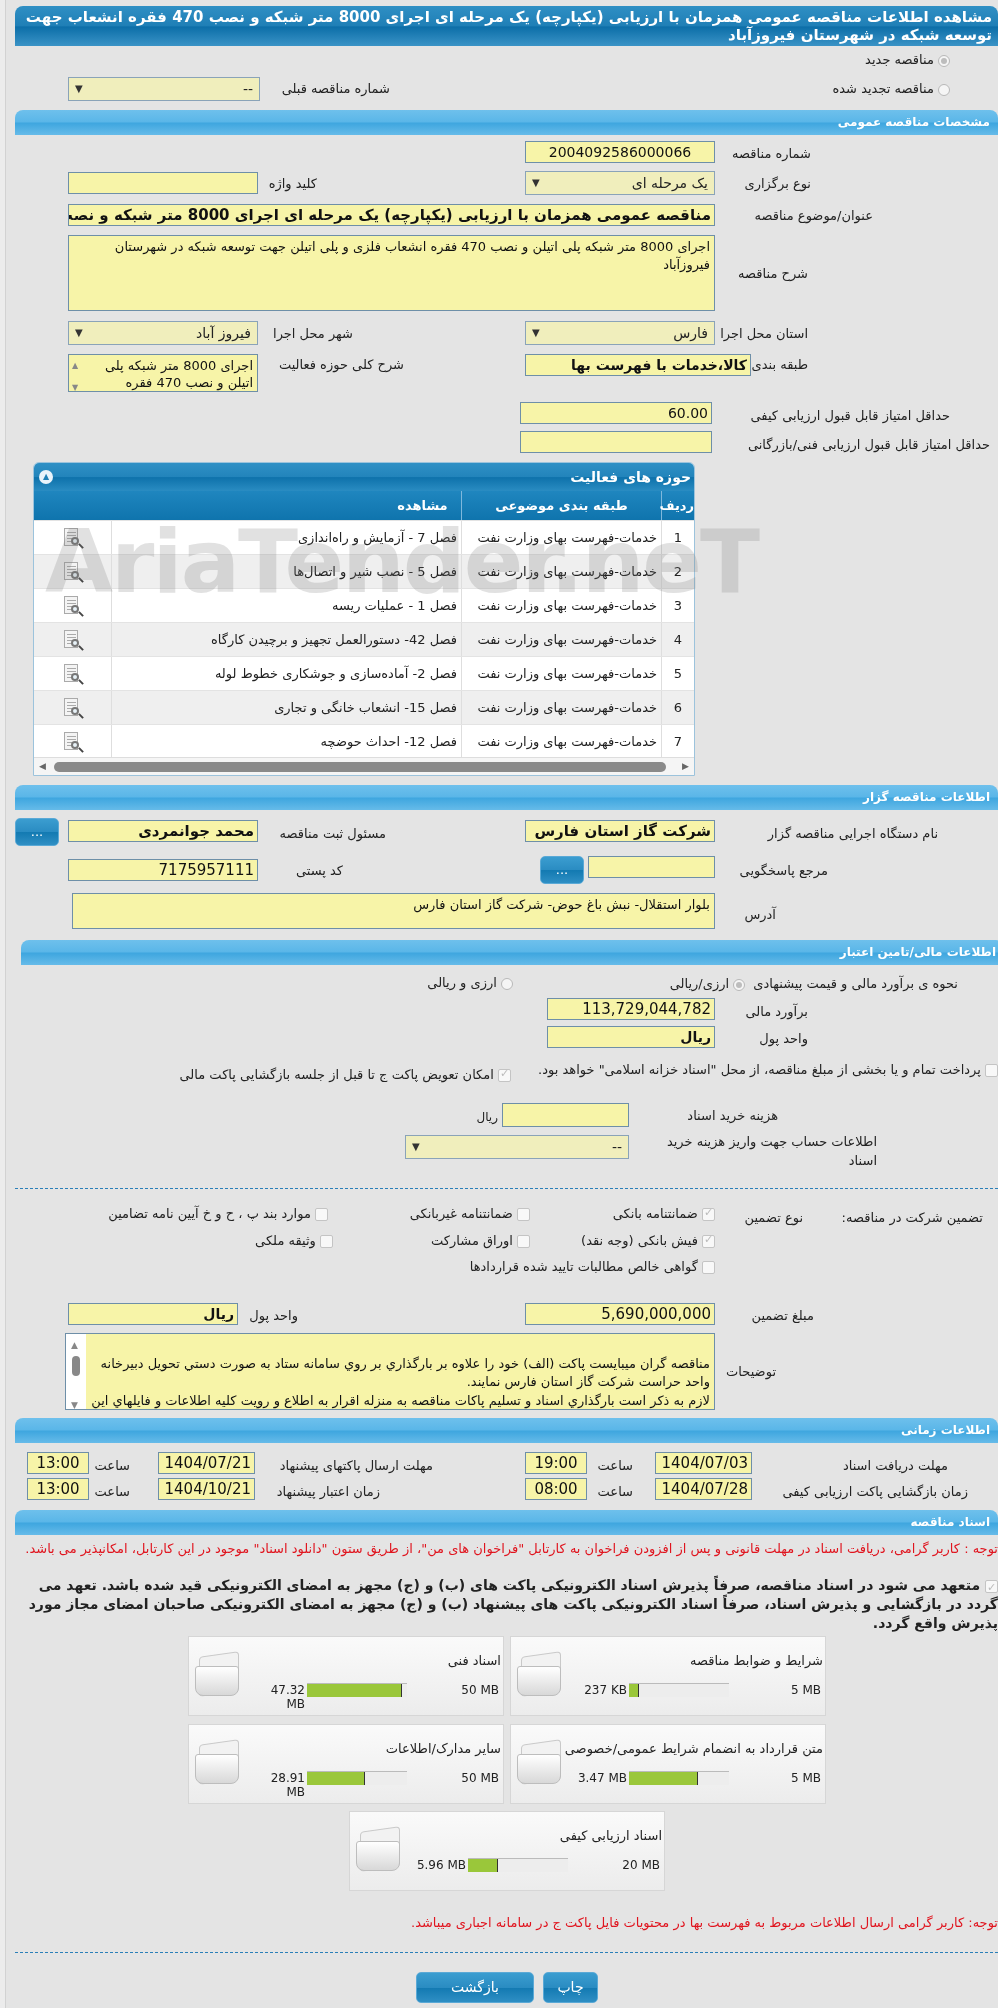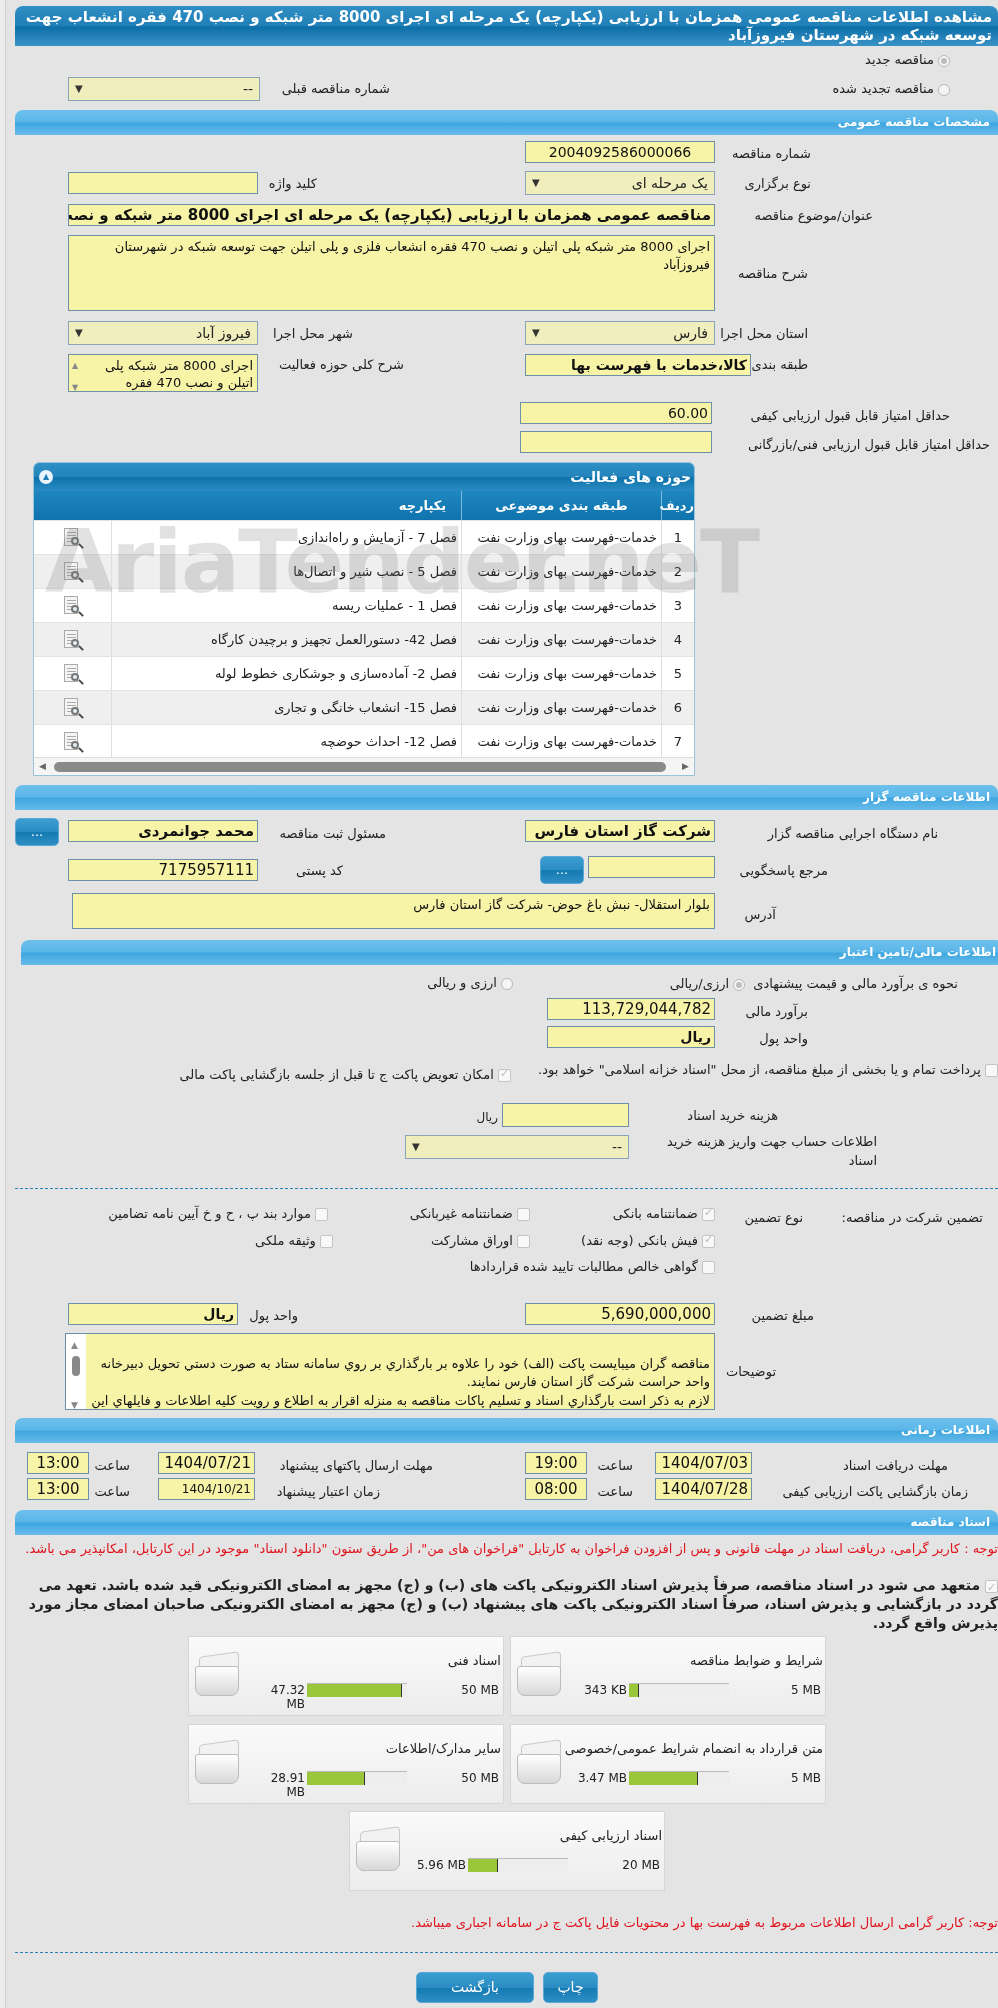--- a/index.html
+++ b/index.html
@@ -156,21 +156,21 @@
 
 <div class="wm-shield"></div>
 <div class="grid-box">
   <div class="grid-title">
     <span>حوزه های فعالیت</span>
     <span class="collapse">▲</span>
   </div>
   <div class="grid-head">
     <div class="c-idx">ردیف</div>
     <div class="c-cat">طبقه بندی موضوعی</div>
-    <div class="c-view" style="border-left:none;">یکپارچه</div>
+    <div class="c-view" style="border-left:none;">مشاهده</div>
   </div>
   <div class="grid-row">
     <div class="c-idx">1</div>
     <div class="c-cat">خدمات-فهرست بهای وزارت نفت</div>
     <div class="c-act">فصل 7 - آزمایش و راه‌اندازی</div>
     <div class="c-view"><span class="doc-ic"><span class="pg"></span><span class="lens"></span><span class="hdl"></span></span></div>
   </div>
   <div class="grid-row alt">
     <div class="c-idx">2</div>
     <div class="c-cat">خدمات-فهرست بهای وزارت نفت</div>
@@ -302,38 +302,38 @@
 <div class="fld ltrnum" style="left:158px; top:1452px; width:97px; font-size:15px;">1404/07/21</div>
 <div class="lbl" style="right:868px; top:1458px;">ساعت</div>
 <div class="fld ltrnum" style="left:27px; top:1452px; width:62px; text-align:center; font-size:15px;">13:00</div>
 
 <div class="lbl" style="right:30px; top:1484px;">زمان بازگشایی پاکت ارزیابی کیفی</div>
 <div class="fld ltrnum" style="left:655px; top:1478px; width:97px; font-size:15px;">1404/07/28</div>
 <div class="lbl" style="right:365px; top:1484px;">ساعت</div>
 <div class="fld ltrnum" style="left:525px; top:1478px; width:62px; text-align:center; font-size:15px;">08:00</div>
 
 <div class="lbl" style="right:618px; top:1484px;">زمان اعتبار پیشنهاد</div>
-<div class="fld ltrnum" style="left:158px; top:1478px; width:97px; font-size:12px;">1404/10/21</div>
+<div class="fld ltrnum" style="left:158px; top:1478px; width:97px; font-size:15px;">1404/10/21</div>
 <div class="lbl" style="right:868px; top:1484px;">ساعت</div>
 <div class="fld ltrnum" style="left:27px; top:1478px; width:62px; text-align:center; font-size:15px;">13:00</div>
 
 <div class="sec-head" style="top:1510px;">اسناد مناقصه</div>
 <div class="red-note" style="right:0; top:1540px; width:995px;">توجه : کاربر گرامی، دریافت اسناد در مهلت قانونی و پس از افزودن فراخوان به کارتابل "فراخوان های من"، از طریق ستون "دانلود اسناد" موجود در این کارتابل، امکانپذیر می باشد.</div>
 <div class="lbl" style="right:0; top:1576px; width:995px; white-space:normal; font-weight:bold; font-size:14px; line-height:19px;">
   <span class="chk on"></span>
   <span>متعهد می شود در اسناد مناقصه، صرفاً پذیرش اسناد الکترونیکی پاکت های (ب) و (ج) مجهز به امضای الکترونیکی قید شده باشد. تعهد می گردد در بازگشایی و پذیرش اسناد، صرفاً اسناد الکترونیکی پاکت های پیشنهاد (ب) و (ج) مجهز به امضای الکترونیکی صاحبان امضای مجاز مورد پذیرش واقع گردد.</span>
 </div>
 
 <div class="doc-card" style="left:510px; top:1636px;">
   <div class="folder">
       <div class="back"></div>
       <div class="front"></div>
     </div>
   <div class="dname">شرایط و ضوابط مناقصه</div>
-  <div class="used">343 KB</div>
+  <div class="used">237 KB</div>
   <div class="bar">
       <div class="fill" style="width:9.5%;"></div>
     </div>
   <div class="max">5 MB</div>
 </div>
 <div class="doc-card" style="left:188px; top:1636px;">
   <div class="folder">
       <div class="back"></div>
       <div class="front"></div>
     </div>

